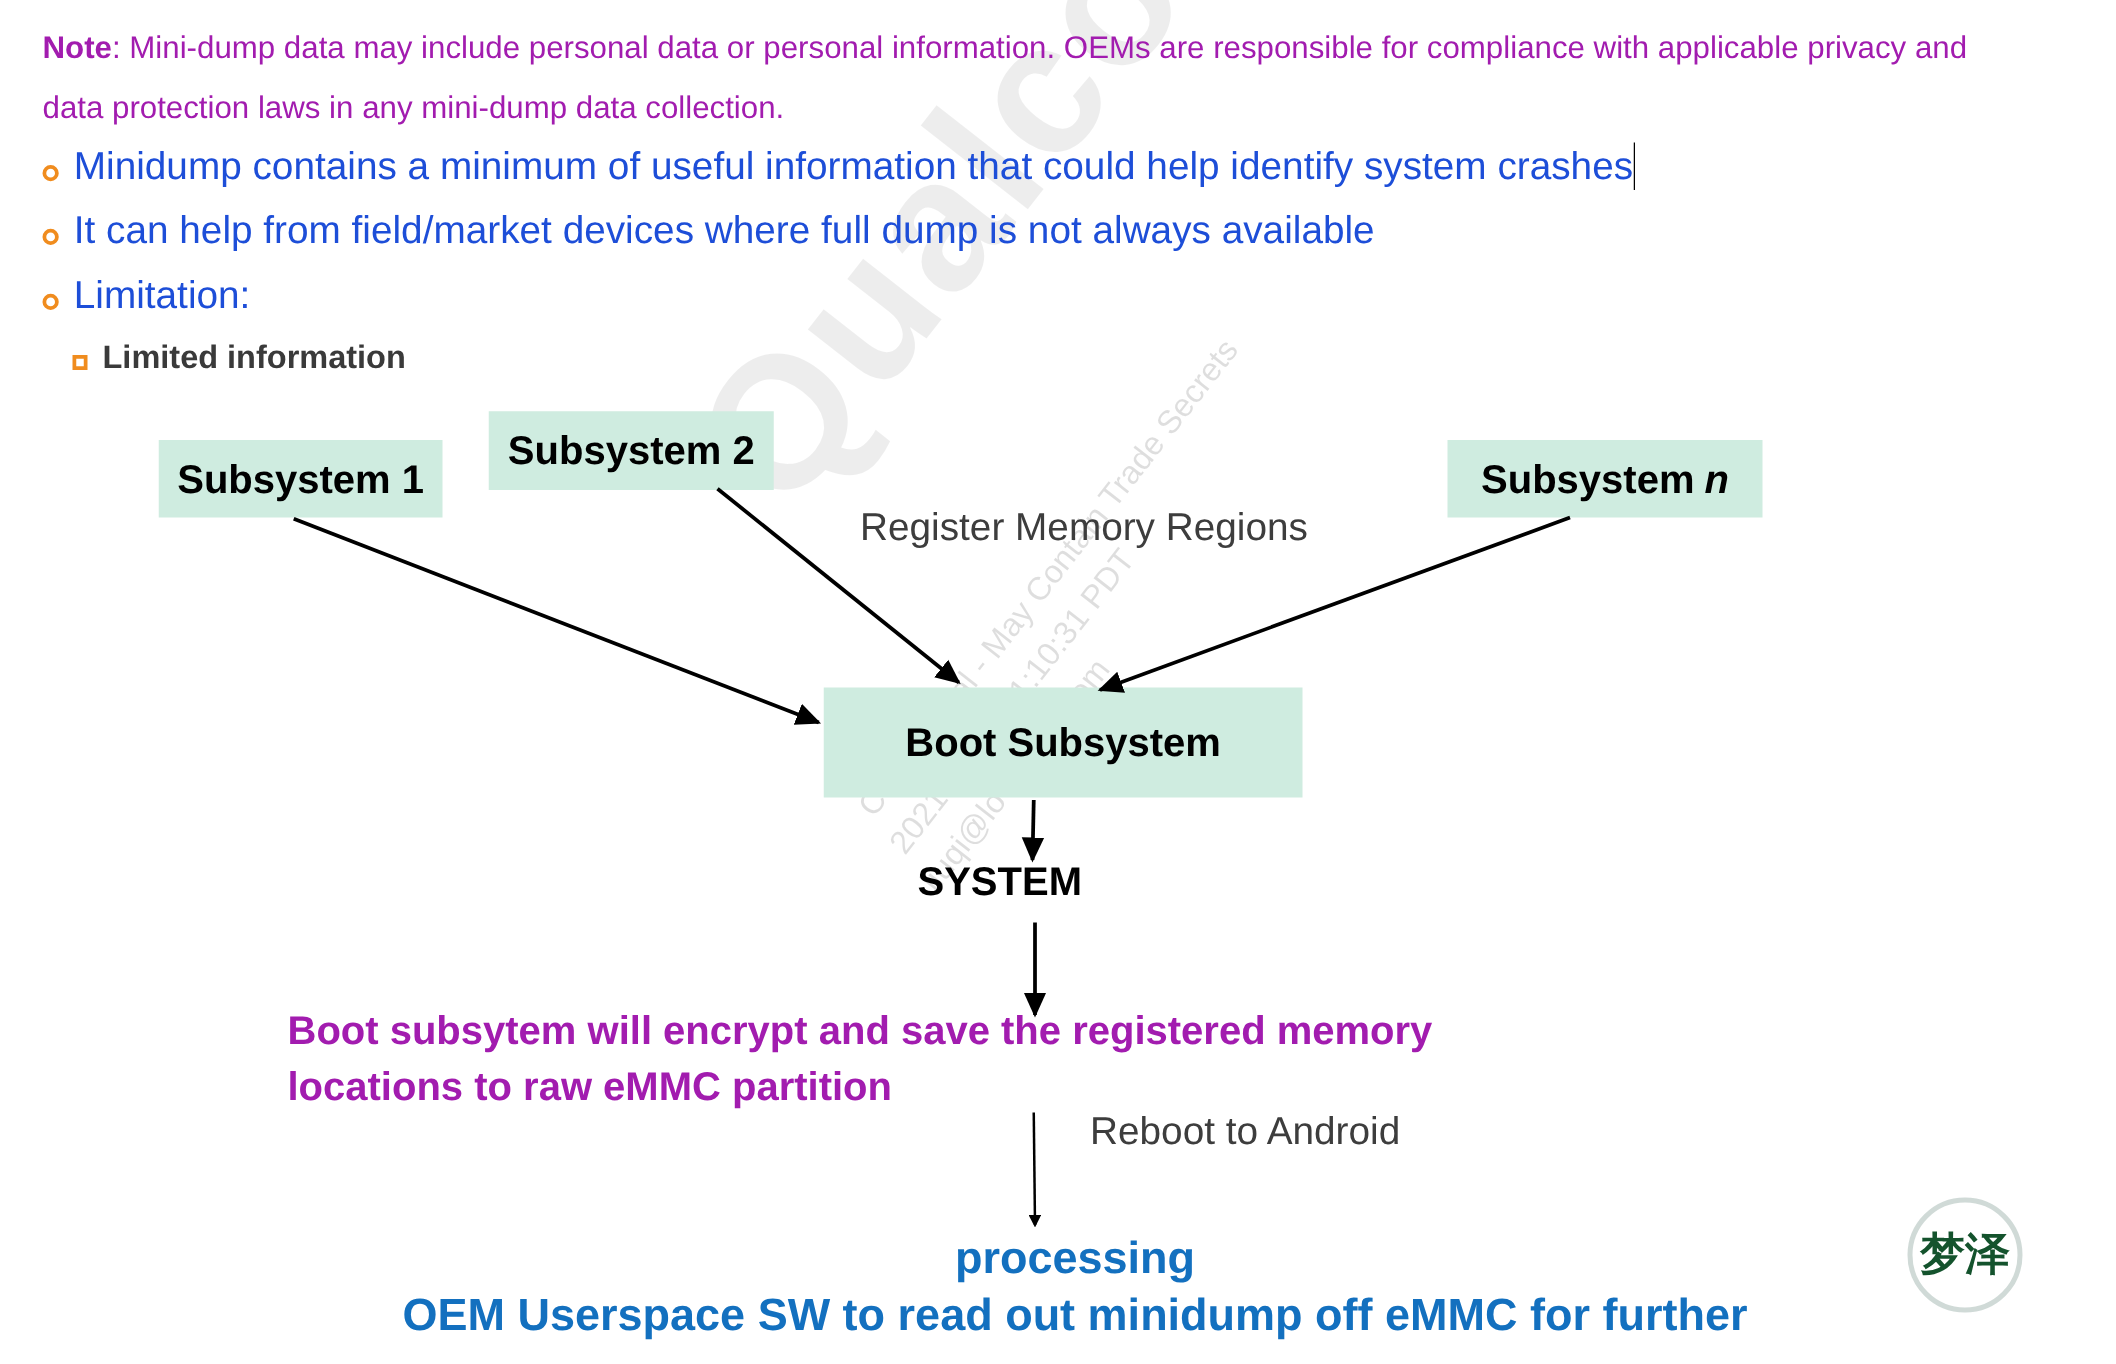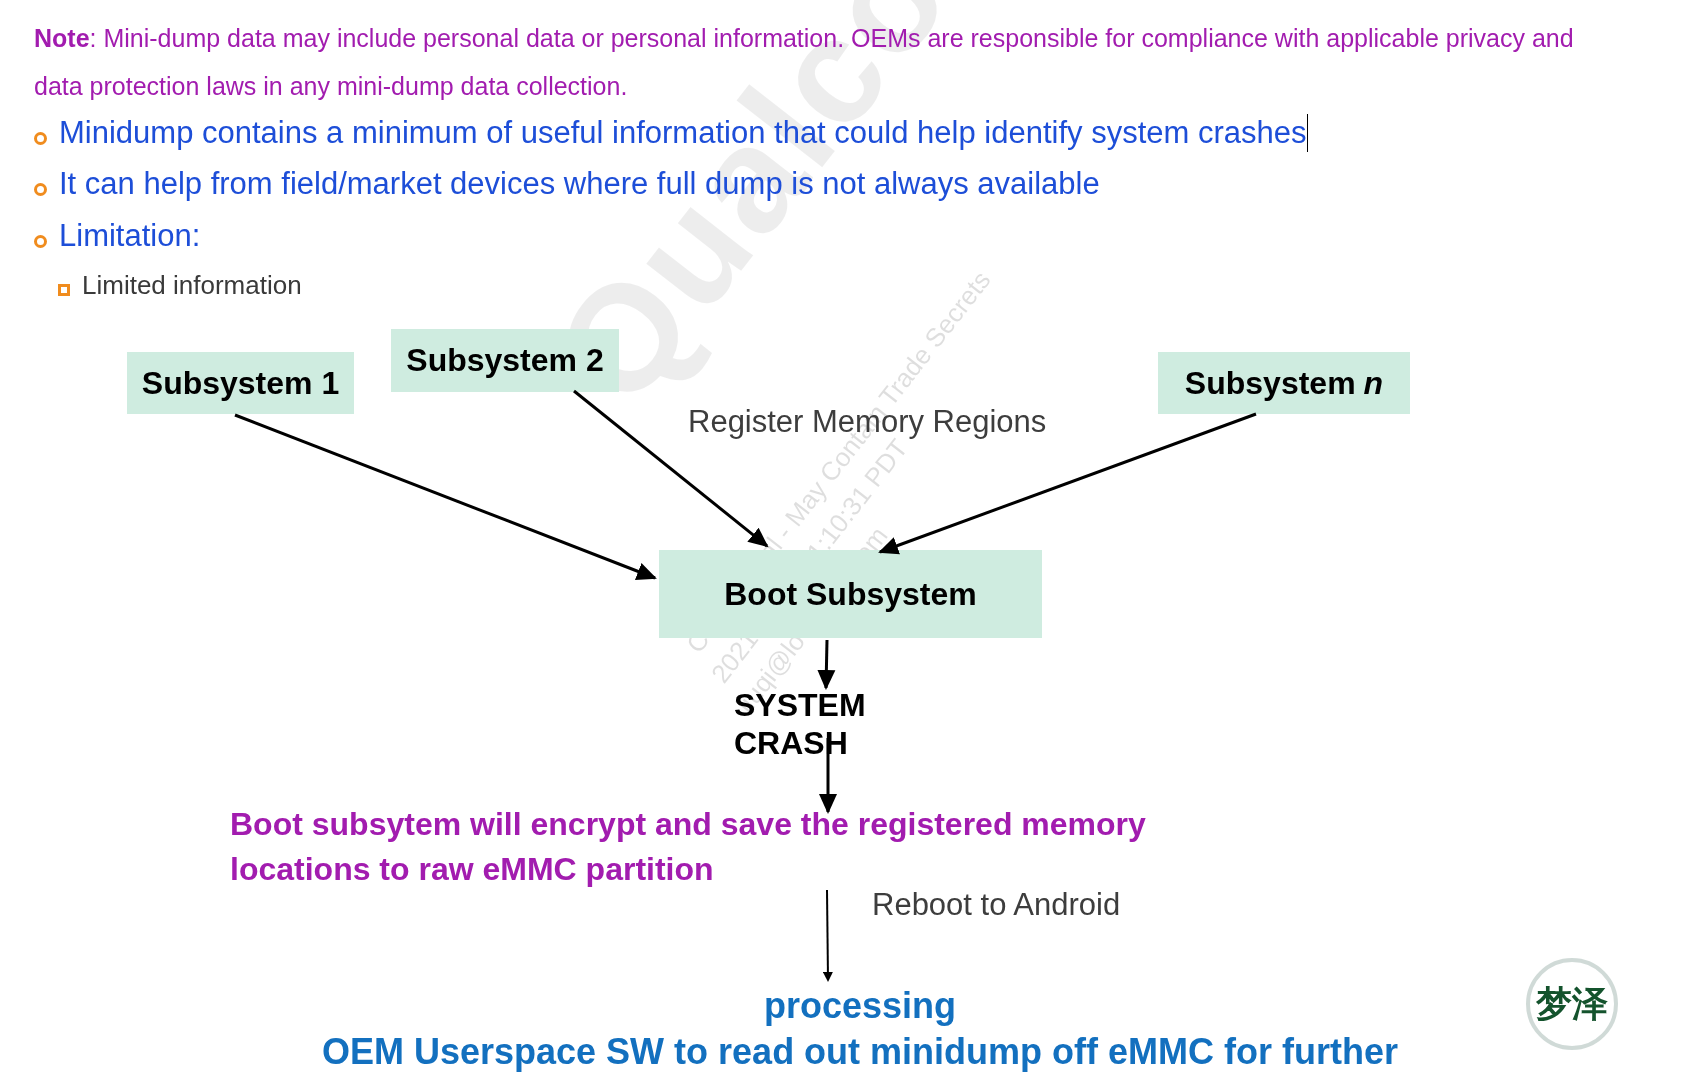--- a/index.html
+++ b/index.html
@@ -62,21 +62,21 @@
     <span class="caret"></span>
 </div>
 <div class="abs bullet" style="top:166px;">
   <span class="bdot"></span>
   <span>It can help from field/market devices where full dump is not always available</span>
 </div>
 <div class="abs bullet" style="top:218px;">
   <span class="bdot"></span>
   <span>Limitation:</span>
 </div>
-<div class="abs sub-bullet" style="top:270px;">
+<div class="abs sub-bullet" style="top:270px;font-weight:bold;">
   <span class="sq"></span>
   <span>Limited information</span>
 </div>
 
 <div class="abs box" style="left:127px; top:352px; width:227px; height:62px;">
   <span>Subsystem 1</span>
 </div>
 <div class="abs box" style="left:391px; top:329px; width:228px; height:63px;">
   <span>Subsystem 2</span>
 </div>
@@ -84,21 +84,20 @@
   <span>Subsystem</span>
     <i>n</i>
 </div>
 <div class="abs label-dark" style="left:688px; top:404px;">Register Memory Regions</div>
 <div class="abs box" style="left:659px; top:550px; width:383px; height:88px;">
   <span>Boot Subsystem</span>
 </div>
 
 <div class="abs crash" style="left:734px; top:686px; width:200px;">
   <div>SYSTEM</div>
-  <div>CRASH</div>
 </div>
 
 <div class="abs green" style="left:230px; top:802px; width:1196px;">
   <div>Boot subsytem will encrypt and save the registered memory</div>
   <div>locations to raw eMMC partition</div>
 </div>
 
 <div class="abs label-dark" style="left:872px; top:887px;">Reboot to Android</div>
 
 <div class="abs blue" style="left:250px; top:983px; width:1220px;">

